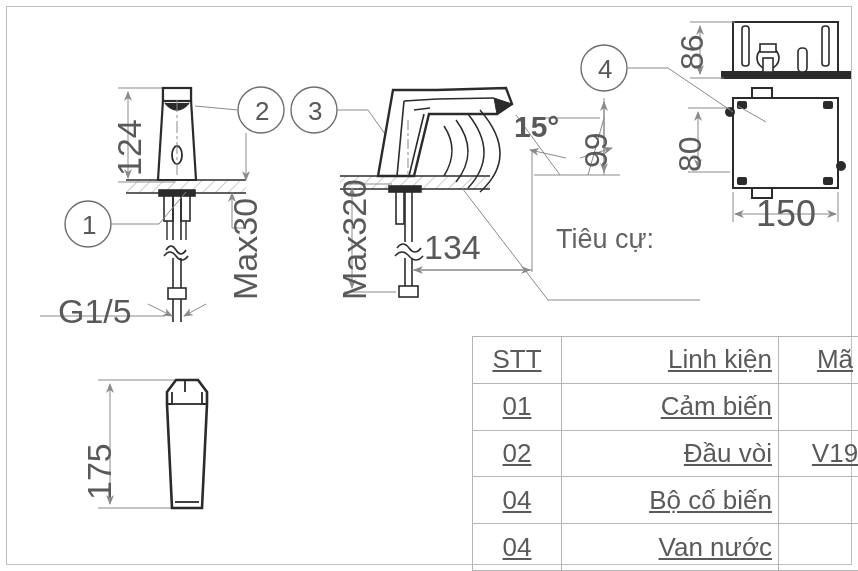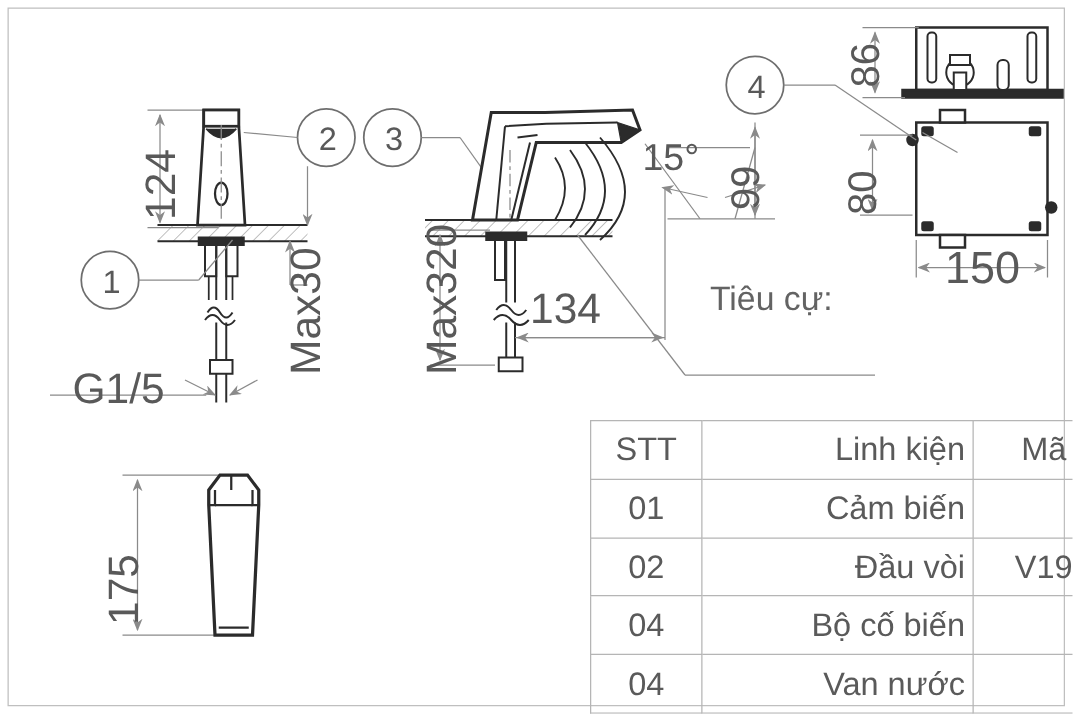--- a/index.html
+++ b/index.html
@@ -23,20 +23,21 @@
   .vert{transform-origin:left top;}
   
   #parts-table{
     position:absolute;left:472px;top:336px;width:380px;height:229px;
     border-collapse:collapse;table-layout:fixed;
   }
   #parts-table td{
     border:1px solid #b5b5b5;color:#5a5a5a;font-size:26px;
     height:45.8px;padding:0 6px;font-family:"Liberation Sans",sans-serif;
     vertical-align:middle;
+    text-decoration:underline;
   }
   .c-stt{width:76px;text-align:center;}
   .c-name{width:204px;text-align:right;}
   .c-code{width:100px;text-align:center;}
   .focus-note{
     position:absolute;color:#636363;font-size:27px;line-height:1.30;
   }
 </style>
 </head>
 <body>
@@ -282,38 +283,38 @@
   <div class="dimtxt vert" style="left:112px;top:176px;font-size:34px;transform:rotate(-90deg);">124</div>
 
   <div class="dimtxt vert" style="left:228px;top:300px;font-size:34px;transform:rotate(-90deg);">Max30</div>
 
   <div class="dimtxt" style="left:58px;top:294px;font-size:34px;">G1/5</div>
 
   <div class="dimtxt vert" style="left:337px;top:300px;font-size:34px;transform:rotate(-90deg);">Max320</div>
 
   <div class="dimtxt" style="left:424px;top:230px;font-size:34px;">134</div>
 
-  <div class="dimtxt" style="left:514px;top:112px;font-size:30px;">15°</div>
+  <div class="dimtxt" style="left:514px;top:112px;font-size:30px;font-weight:bold;">15°</div>
 
   <div class="dimtxt vert" style="left:580px;top:168px;font-size:32px;transform:rotate(-90deg);">99</div>
 
   <div class="dimtxt vert" style="left:82px;top:500px;font-size:34px;transform:rotate(-90deg);">175</div>
 
   <div class="dimtxt vert" style="left:676px;top:70px;font-size:32px;transform:rotate(-90deg);">86</div>
 
   <div class="dimtxt vert" style="left:674px;top:172px;font-size:32px;transform:rotate(-90deg);">80</div>
 
   <div class="dimtxt" style="left:756px;top:196px;font-size:36px;">150</div>
 
   <div class="dimtxt" style="left:82px;top:212px;font-size:26px;">1</div>
   <div class="dimtxt" style="left:255px;top:98px;font-size:26px;">2</div>
   <div class="dimtxt" style="left:308px;top:98px;font-size:26px;">3</div>
   <div class="dimtxt" style="left:598px;top:56px;font-size:26px;">4</div>
 
-  <div class="focus-note" style="left:556px;top:222px;margin-left:12px;">
+  <div class="focus-note" style="left:556px;top:222px;">
     <div>Tiêu cự:</div>
   </div>
 
   <table id="parts-table">
     <tbody>
       <tr>
         <td class="c-stt">STT</td>
         <td class="c-name">Linh kiện</td>
         <td class="c-code">Mã</td>
       </tr>

